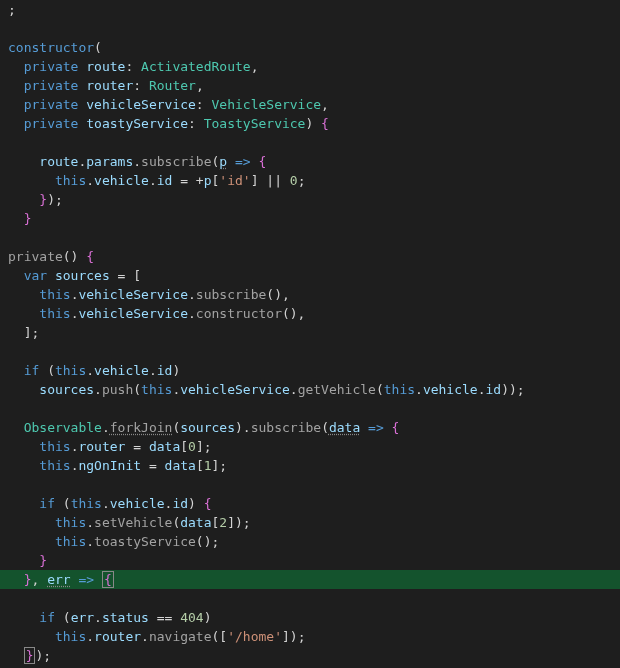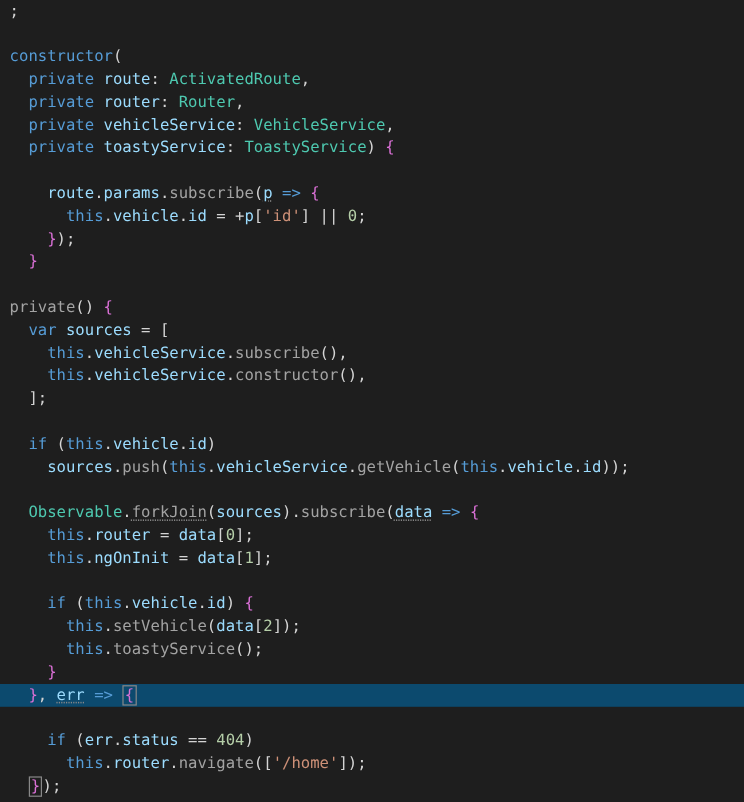--- a/index.html
+++ b/index.html
@@ -7,21 +7,21 @@
     background: #1e1e1e;
     font-family: Consolas, 'Courier New', monospace;
     font-size: 13px;
     line-height: 19px;
     color: #d4d4d4;
     padding: 0 0 8px 8px;
     width: 620px;
     overflow: hidden;
   }
   .line { white-space: pre; }
-  .highlight { background: #0c4a6e; display: block; margin-left: -8px; padding-left: 8px; }
+  .highlight { background: #14532d; display: block; margin-left: -8px; padding-left: 8px; }
   .box { border: 1px solid #888; padding: 0 1px; }
   .kw   { color: #569cd6; }   
   .type { color: #4ec9b0; }   
   .id   { color: #9cdcfe; }   
   .fn   { color: #a3a3a3; }   
   .str  { color: #ce9178; }   
   .num  { color: #b5cea8; }   
   .pun  { color: #d4d4d4; }   
   .brace{ color: #da70d6; }
   .underline-dot { text-decoration: underline dotted #888; text-underline-offset: 2px; }

